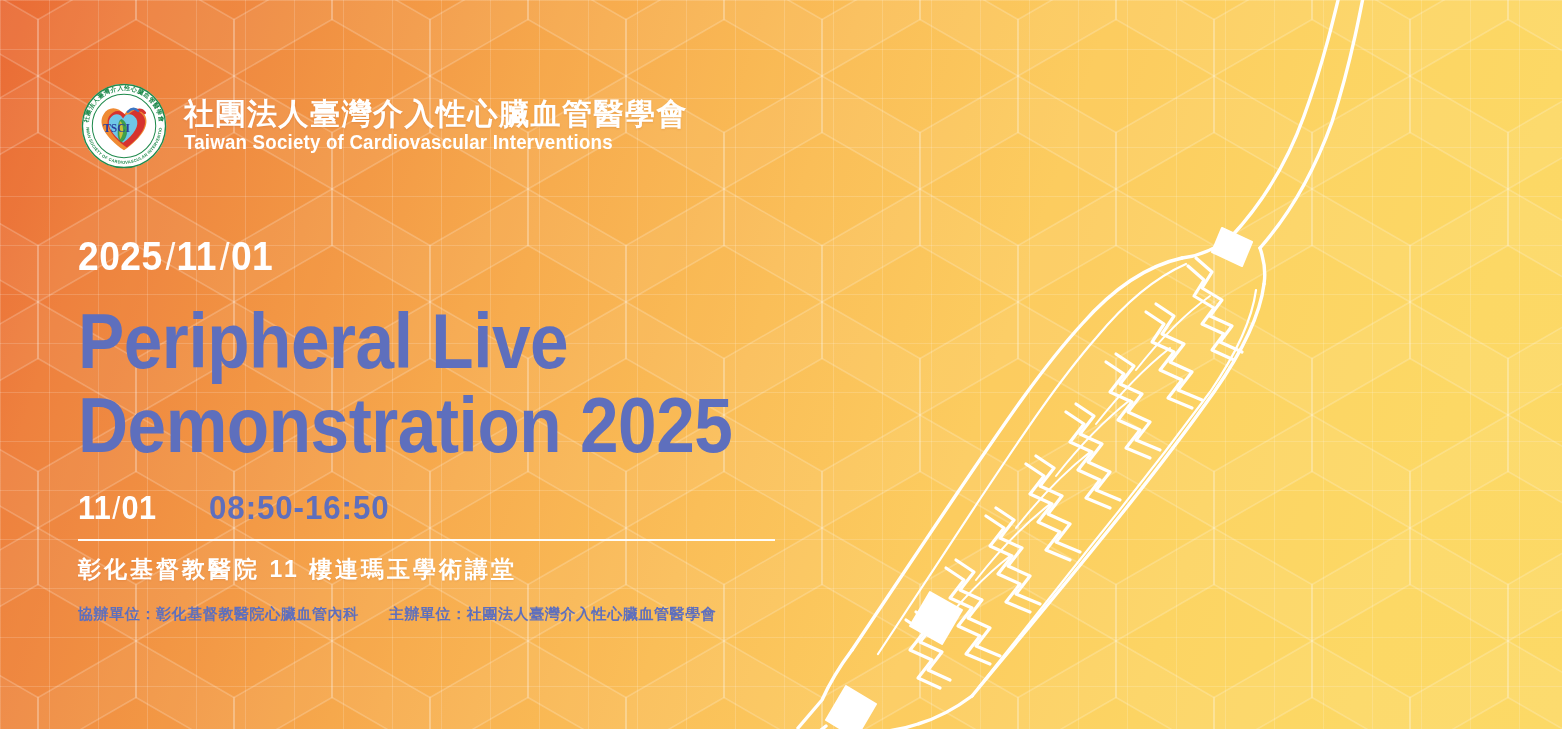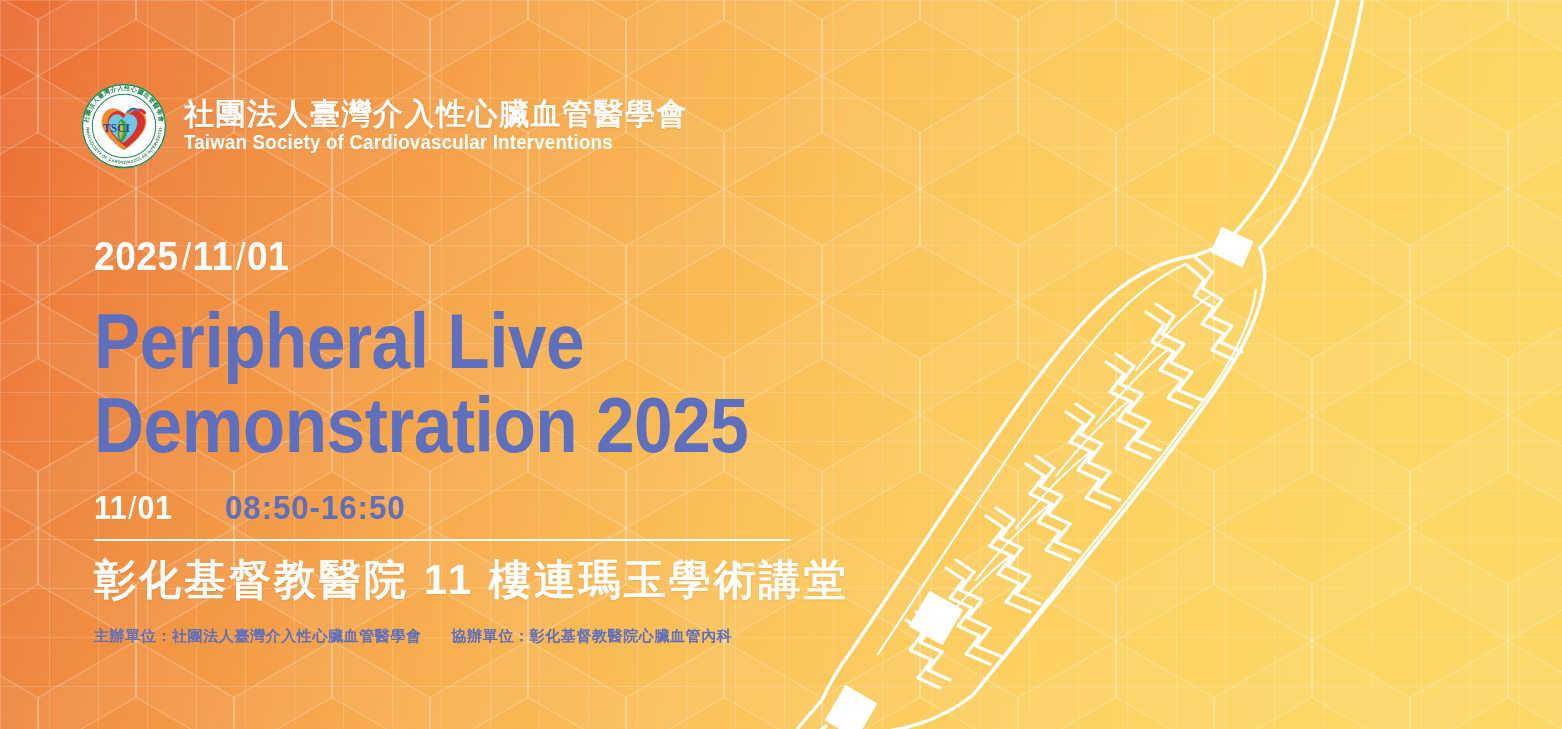--- a/index.html
+++ b/index.html
@@ -70,21 +70,21 @@
     text-shadow:0 1px 2px rgba(170,70,20,.18);
   }
   .org-en {
     font-size:19.5px; font-weight:bold; color:#ffffff;
     letter-spacing:.2px; line-height:1.15;
     white-space:nowrap;
     transform:scaleX(.96); transform-origin:left center;
   }
 
   
-  #content { position:absolute; left:94px; top:236px; width:800px; }
+  #content { position:absolute; left:78px; top:236px; width:800px; }
 
   .event-date {
     font-size:40px; font-weight:bold; color:#ffffff;
     letter-spacing:.5px; line-height:1;
     white-space:nowrap;
     transform:scaleX(.93); transform-origin:left center;
   }
   .event-date .slash {
     font-weight:300; font-size:38px;
     margin:0 1px 0 3px; opacity:.95;
@@ -124,21 +124,21 @@
 
   .rule {
     margin-top:12px;
     width:697px; height:2px;
     background:#ffffff;
     opacity:.96;
   }
 
   .venue {
     margin-top:15px;
-    font-size:42px; font-weight:bold; color:#ffffff;
+    font-size:23px; font-weight:bold; color:#ffffff;
     letter-spacing:3px; line-height:1.15;
     white-space:nowrap;
     text-shadow:0 1px 2px rgba(170,70,20,.14);
   }
 
   .hosts {
     margin-top:22px;
     font-size:15px; font-weight:bold; color:#5e6fbd;
     letter-spacing:.6px; white-space:nowrap;
     display:flex; gap:30px;
@@ -399,18 +399,18 @@
         <span>11</span><span class="slash">/</span><span>01</span>
       </div>
       <div class="time-range">08:50-16:50</div>
     </div>
 
     <div class="rule"></div>
 
     <div class="venue">彰化基督教醫院 11 樓連瑪玉學術講堂</div>
 
     <div class="hosts">
+      <span>協辦單位：彰化基督教醫院心臟血管內科</span>
       <span>主辦單位：社團法人臺灣介入性心臟血管醫學會</span>
-      <span>協辦單位：彰化基督教醫院心臟血管內科</span>
     </div>
   </div>
 
 </div>
 
 </body></html>

